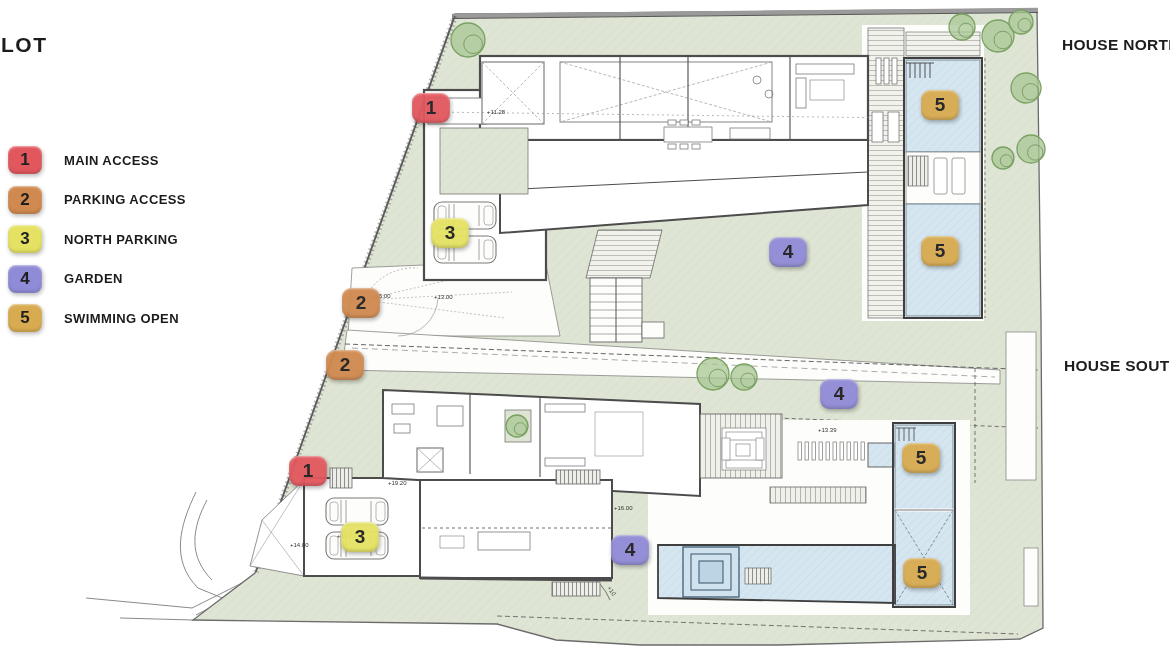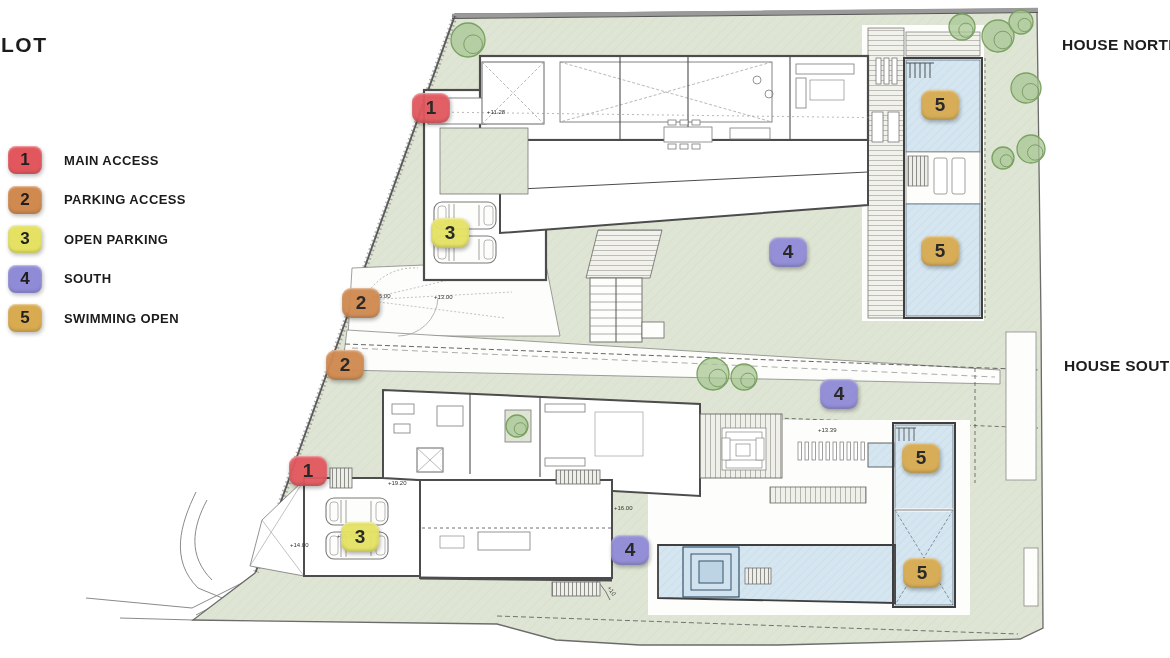--- a/index.html
+++ b/index.html
@@ -34,25 +34,25 @@
       <div class="legend-row">
         <span class="legend-badge" style="background: rgb(226, 87, 94);">1</span>
         <span class="legend-label">MAIN ACCESS</span>
       </div>
       <div class="legend-row">
         <span class="legend-badge" style="background: rgb(208, 137, 79);">2</span>
         <span class="legend-label">PARKING ACCESS</span>
       </div>
       <div class="legend-row">
         <span class="legend-badge" style="background: rgb(229, 226, 99);">3</span>
-        <span class="legend-label">OPEN PARKING</span>
+        <span class="legend-label">NORTH PARKING</span>
       </div>
       <div class="legend-row">
         <span class="legend-badge" style="background: rgb(144, 139, 215);">4</span>
-        <span class="legend-label">SOUTH</span>
+        <span class="legend-label">GARDEN</span>
       </div>
       <div class="legend-row">
         <span class="legend-badge" style="background: rgb(216, 171, 80);">5</span>
         <span class="legend-label">SWIMMING OPEN</span>
       </div>
     </div>
 
   <div class="house-label" id="label-north">HOUSE NORTH</div>
   <div class="house-label" id="label-south">HOUSE SOUTH</div>
 

